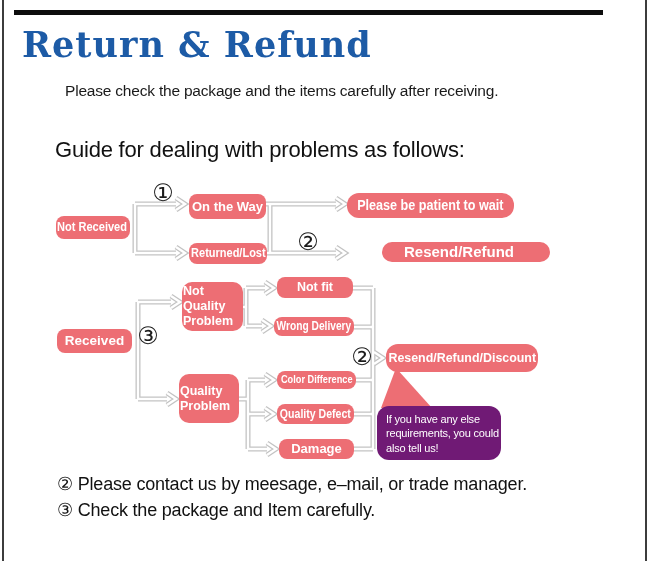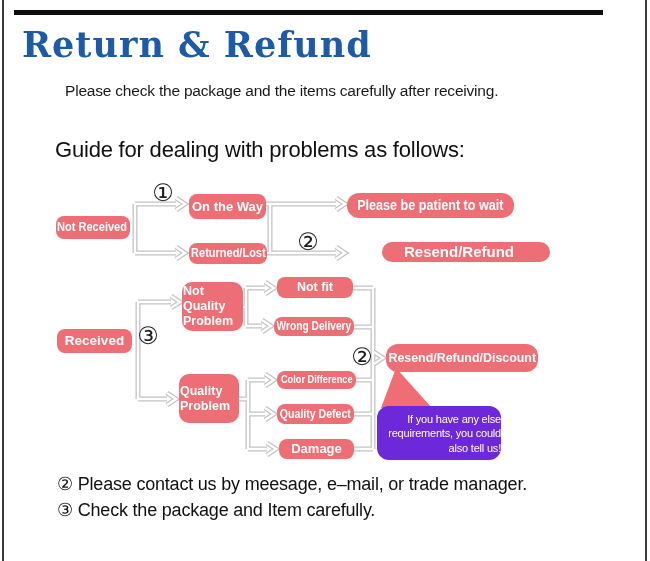--- a/index.html
+++ b/index.html
@@ -30,23 +30,23 @@
   .node span{white-space:nowrap;display:inline-block;}
   .node.multiline{justify-content:flex-start;padding-left:1px;}
   .node.multiline span{white-space:normal;}
   .marker{
     position:absolute;width:28px;height:28px;text-align:center;
     font-size:24px;line-height:28px;color:#1c1c1c;
     font-family:"DejaVu Sans",sans-serif;
   }
   #bubble{
     position:absolute;left:377px;top:406px;width:124px;height:54px;
-    background:#6d28d9;border-radius:12px;color:#fff;
+    background:#701a75;border-radius:12px;color:#fff;
     font-size:11px;letter-spacing:-0.2px;line-height:1.3;
-    padding:6px 0 0 9px;box-sizing:border-box;text-align:right;
+    padding:6px 0 0 9px;box-sizing:border-box;
   }
   #bubble div{white-space:nowrap;}
   #notes{position:absolute;left:57px;top:472px;color:#111;font-size:18px;line-height:25.5px;letter-spacing:-0.2px;}
   #notes div{white-space:nowrap;}
 </style>
 </head>
 <body>
 
 <div id="stage">
 

